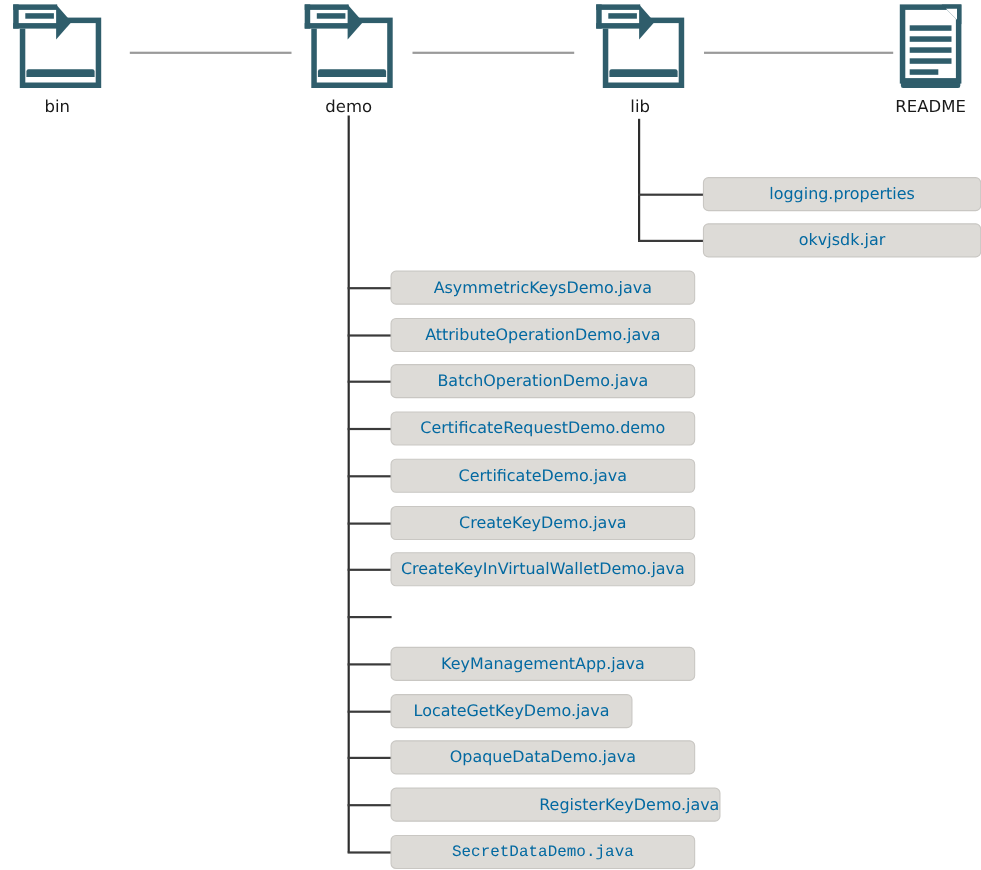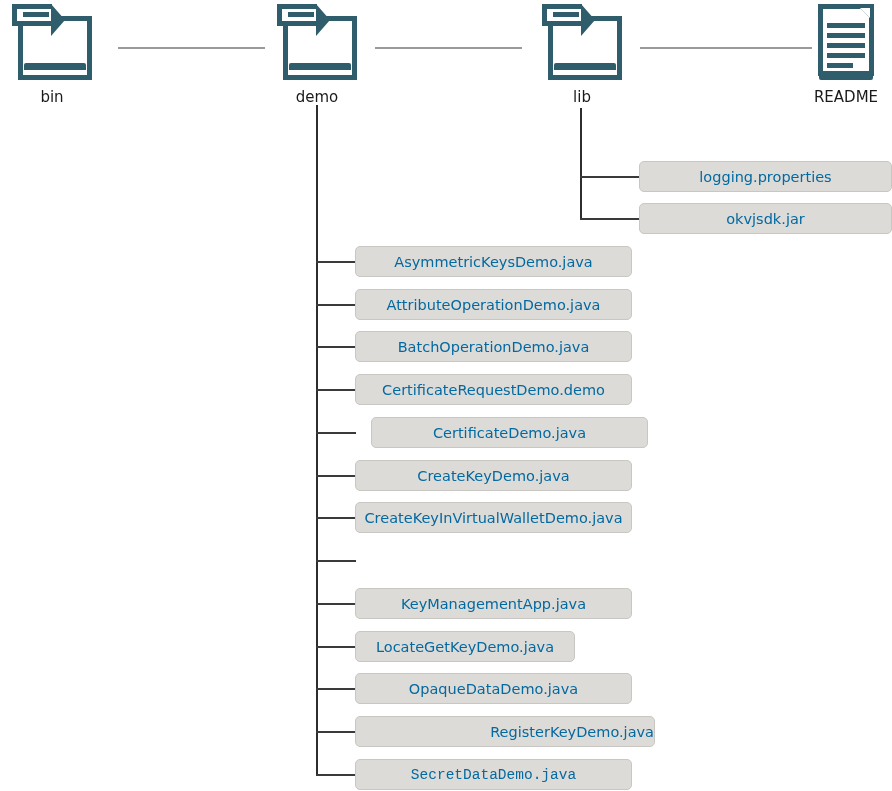--- a/index.html
+++ b/index.html
@@ -278,21 +278,21 @@
   </div>
   <div class="pill" style="left:355px; top:289px; width:277px;">
     <span>AttributeOperationDemo.java</span>
   </div>
   <div class="pill" style="left:355px; top:331px; width:277px;">
     <span>BatchOperationDemo.java</span>
   </div>
   <div class="pill" style="left:355px; top:374px; width:277px;">
     <span>CertificateRequestDemo.demo</span>
   </div>
-  <div class="pill" style="left:355px; top:417px; width:277px;margin-left:16px;">
+  <div class="pill" style="left:355px; top:417px; width:277px;">
     <span>CertificateDemo.java</span>
   </div>
   <div class="pill" style="left:355px; top:460px; width:277px;">
     <span>CreateKeyDemo.java</span>
   </div>
   <div class="pill" style="left:355px; top:502px; width:277px;">
     <span>CreateKeyInVirtualWalletDemo.java</span>
   </div>
   <div class="pill" style="left:355px; top:588px; width:277px;">
     <span>KeyManagementApp.java</span>

